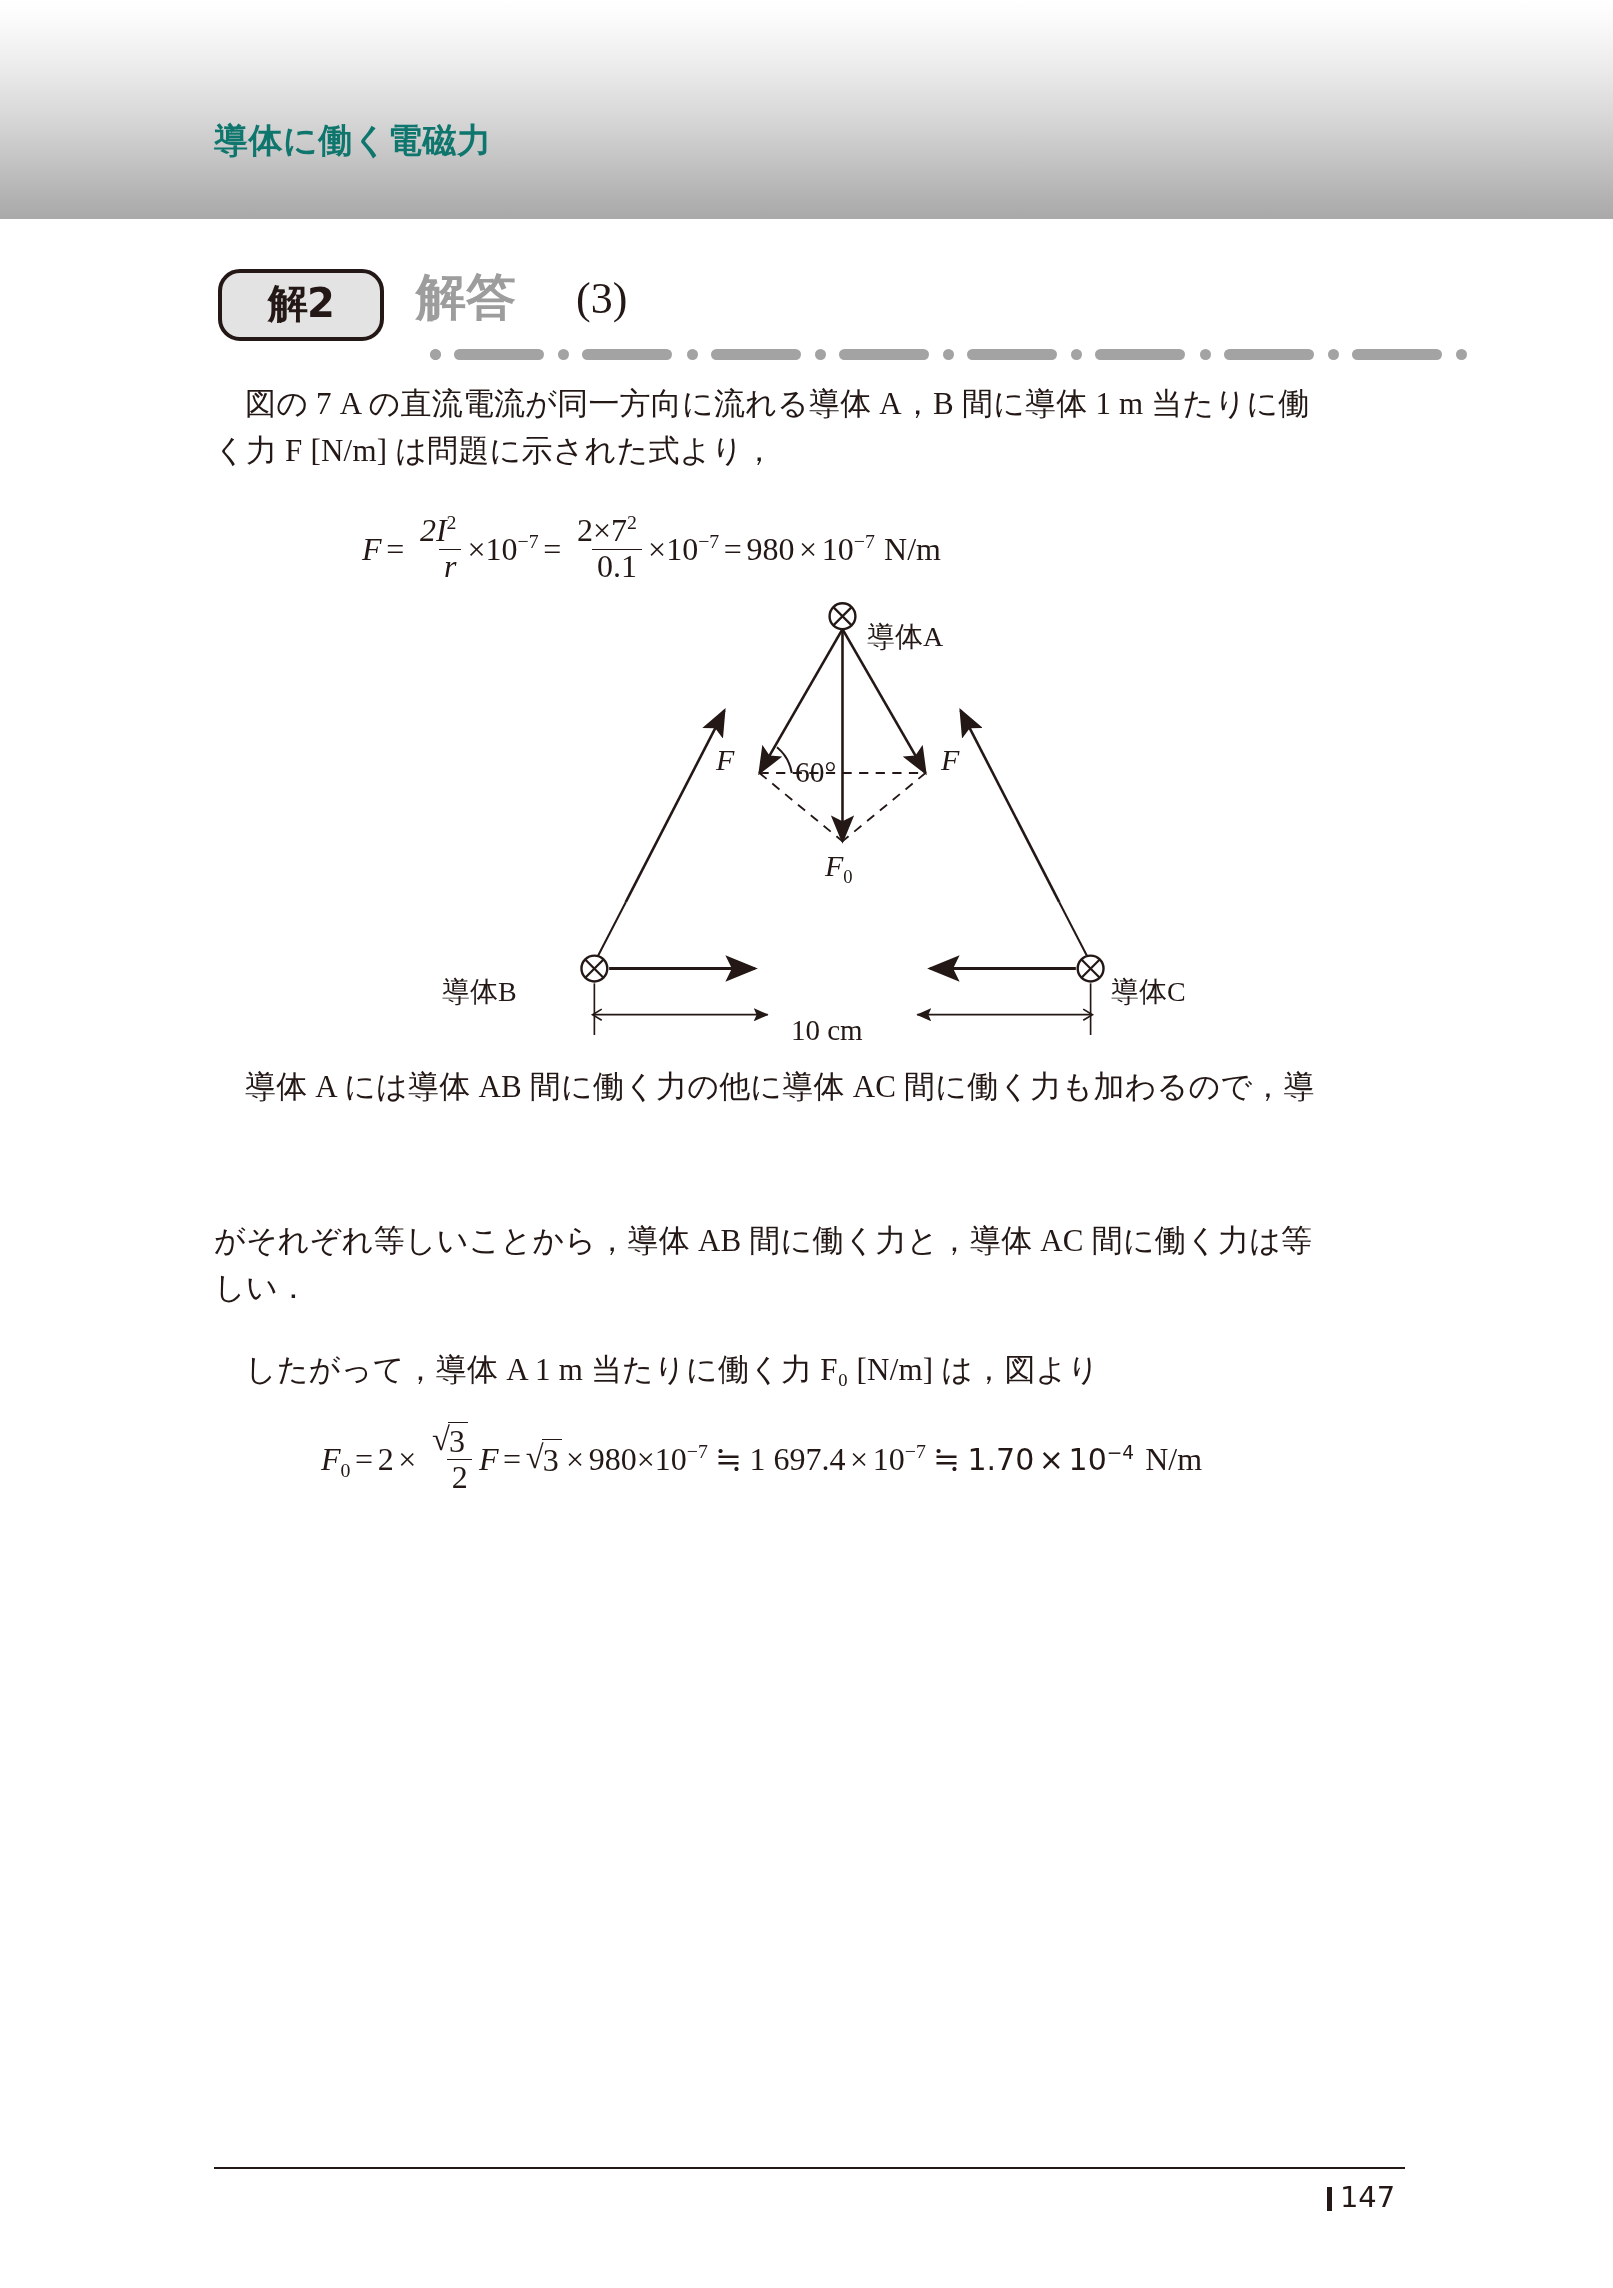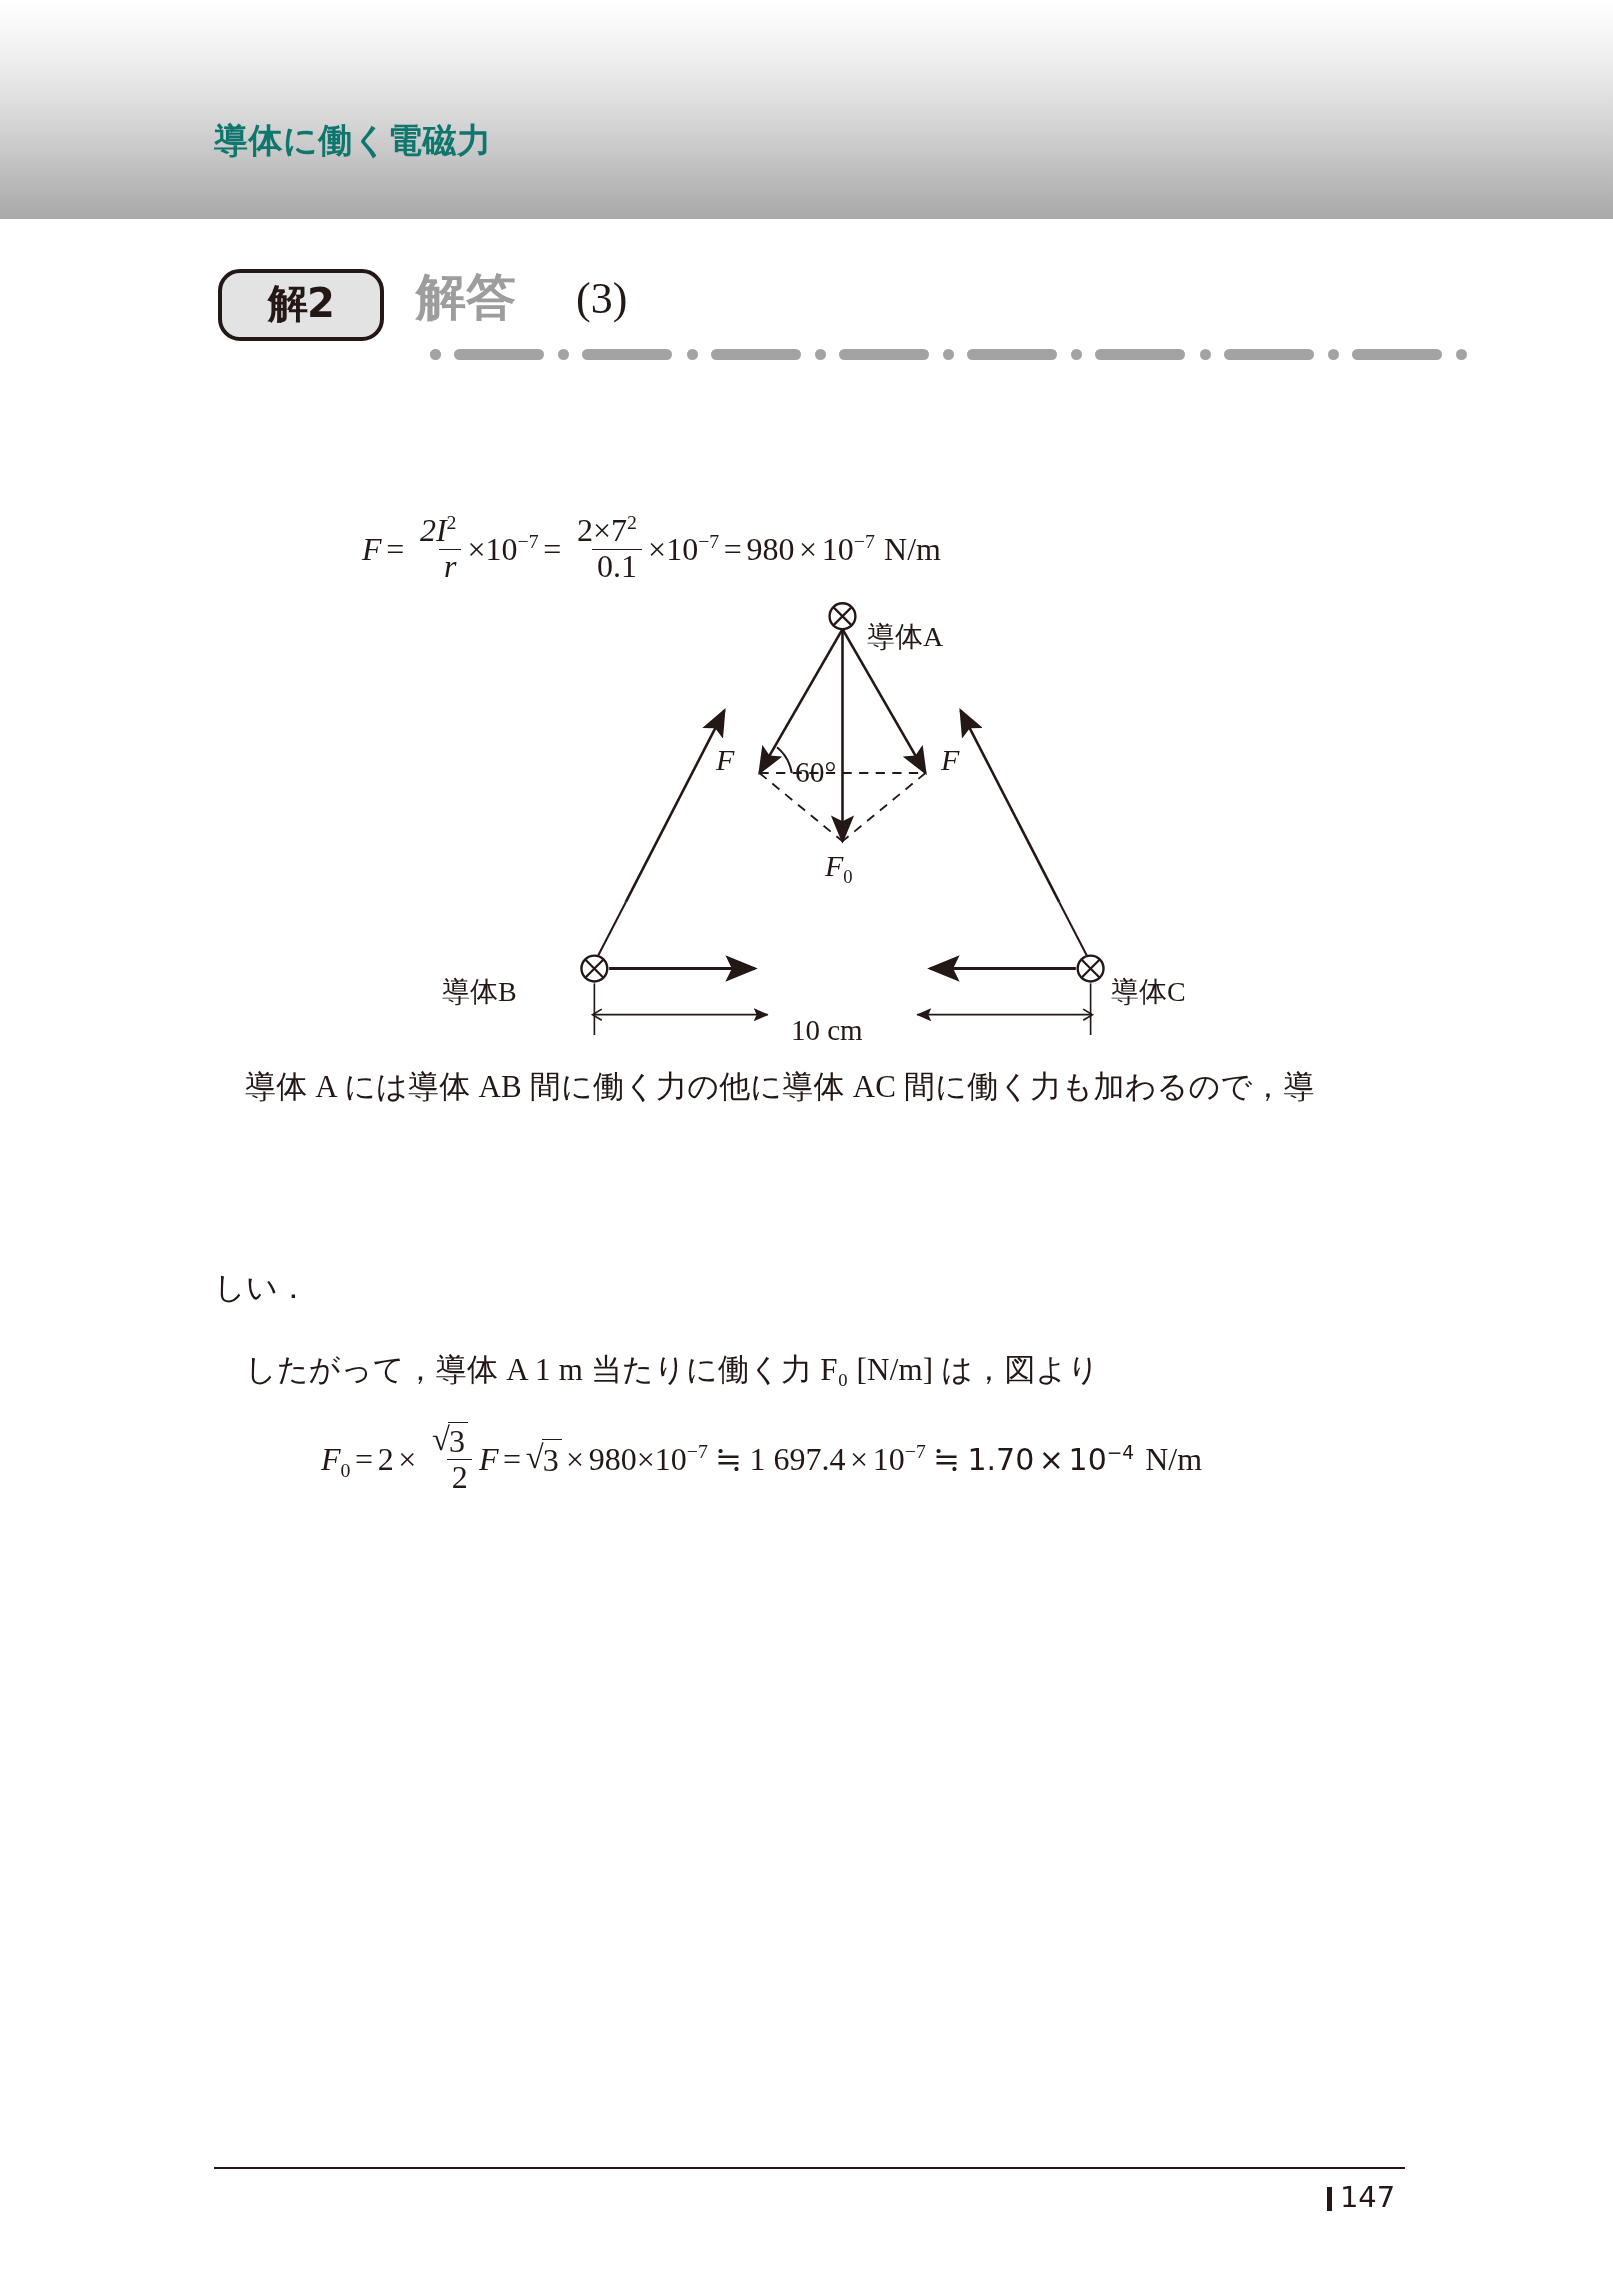--- a/index.html
+++ b/index.html
@@ -247,20 +247,24 @@
     <div class="rule-seg" style="left:537px;width:90px;"></div>
     <div class="rule-seg" style="left:641px;width:11px;"></div>
     <div class="rule-seg" style="left:665px;width:90px;"></div>
     <div class="rule-seg" style="left:770px;width:11px;"></div>
     <div class="rule-seg" style="left:794px;width:90px;"></div>
     <div class="rule-seg" style="left:898px;width:11px;"></div>
     <div class="rule-seg" style="left:922px;width:90px;"></div>
     <div class="rule-seg" style="left:1026px;width:11px;"></div>
   </div>
 
+  <div class="para" style="left:214px; top:380px; width:1191px;">
+    <span class="ind"></span><span>図の 7 A の直流電流が同一方向に流れる導体 A，B 間に導体 1 m 当たりに働</span><br>
+    <span>く力 F [N/m] は問題に示された式より，</span>
+  </div>
 
   <div class="math" style="left:362px; top:515px;">
     <span class="it">F</span>
     <span class="op">=</span>
     <span class="frac">
       <span class="num">
         <span class="it">2I</span><sup>2</sup>
       </span>
       <span class="den it">r</span>
     </span>
@@ -352,21 +356,21 @@
     <div class="fig-math" style="left:345px; top:268px;"><span>F</span><sub style="font-style:normal;">0</sub></div>
     <div class="fig-label" style="left:311px; top:413px; font-size:29px;">10 cm</div>
   </div>
 
   <div class="para" style="left:214px; top:1063px; width:1191px;">
     <span class="ind"></span><span>導体 A には導体 AB 間に働く力の他に導体 AC 間に働く力も加わるので，導</span><br>
   </div>
 
   <div class="para" style="left:214px; top:1170px; width:1191px;">
     <span class="ind"></span><br>
-    <br>
+    <span>がそれぞれ等しいことから，導体 AB 間に働く力と，導体 AC 間に働く力は等</span><br>
     <span>しい．</span>
   </div>
 
   <div class="para" style="left:214px; top:1346px; width:1191px;">
     <span class="ind"></span><span>したがって，導体 A 1 m 当たりに働く力 F₀ [N/m] は，図より</span>
   </div>
 
   <div class="math" style="left:321px; top:1423px;">
     <span class="it"><span>F</span><sub style="font-style:normal;">0</sub></span>
     <span class="op">=</span>

